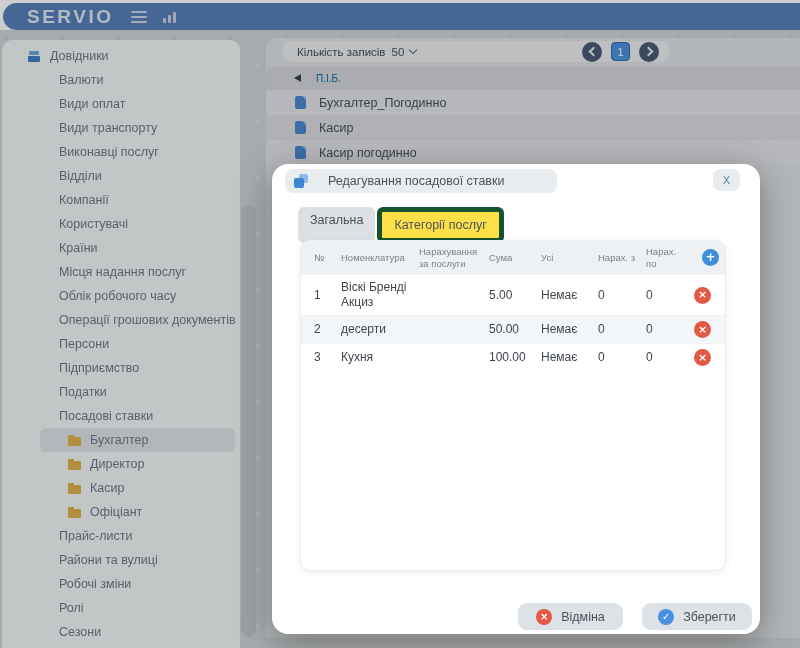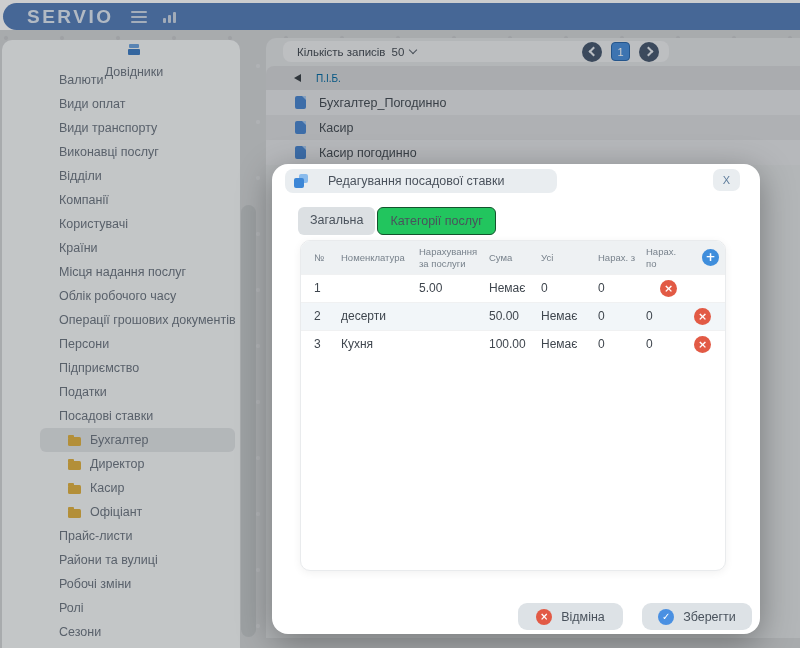--- a/index.html
+++ b/index.html
@@ -21,21 +21,21 @@
   .hamburger{width:16px;height:12px;margin-left:18px;display:flex;flex-direction:column;justify-content:space-between;cursor:pointer;}
   .hamburger i{display:block;height:2px;background:#ccd7e6;border-radius:1px;}
   .chart-ico{display:flex;align-items:flex-end;gap:2px;height:12px;margin-left:16px;cursor:pointer;}
   .chart-ico i{display:block;width:3px;background:#c9d4e4;border-radius:1px;}
   .chart-ico i:nth-child(1){height:5px;}.chart-ico i:nth-child(2){height:8px;}.chart-ico i:nth-child(3){height:11px;}
 
   
   .sidebar{position:absolute;left:2px;top:40px;width:238px;bottom:0;background:#f4f6f7;
     border-radius:10px 10px 0 0;padding-top:4px;box-sizing:border-box;z-index:4;}
   .side-item{height:24px;display:flex;align-items:center;font-size:12.5px;color:#6d7681;cursor:pointer;box-sizing:border-box;}
-  .side-item.lvl0{padding-left:26px;gap:10px;flex-direction:column;}
+  .side-item.lvl0{padding-left:26px;gap:10px;}
   .side-item.lvl1{padding-left:57px;}
   .side-item.lvl2{padding-left:28px;gap:9px;margin-left:38px;margin-right:5px;border-radius:6px;}
   .side-item.selected{background:rgba(90,100,110,0.13);}
   .books-icon{position:relative;width:12px;height:11px;flex:0 0 auto;}
   .books-icon::before{content:"";position:absolute;top:0;left:1px;width:10px;height:4px;background:#6ea3dd;border-radius:1px;}
   .books-icon::after{content:"";position:absolute;bottom:0;left:0;width:12px;height:6px;background:#3f7dc4;border-radius:1px;}
   .folder-icon{position:relative;width:13px;height:9px;background:#e0b143;border-radius:1.5px;flex:0 0 auto;margin-top:2px;}
   .folder-icon::before{content:"";position:absolute;top:-2px;left:0;width:6px;height:3px;background:#e0b143;border-radius:1px 1px 0 0;}
   .side-scroll-thumb{position:absolute;left:241px;top:205px;width:15px;height:432px;
     background:rgba(70,75,82,0.10);border-radius:8px;z-index:4;}
@@ -77,21 +77,21 @@
     display:flex;align-items:center;gap:20px;padding-left:9px;box-sizing:border-box;}
   .pages-icon{position:relative;width:14px;height:14px;flex:0 0 auto;}
   .pages-icon::before{content:"";position:absolute;top:0;right:0;width:9px;height:9px;background:#8abbec;border-radius:2px;}
   .pages-icon::after{content:"";position:absolute;bottom:0;left:0;width:10px;height:10px;background:#3c86d6;border-radius:2px;}
   .modal-title{font-size:12.5px;color:#4a525c;}
   .modal-close{position:absolute;top:5px;right:20px;width:27px;height:22px;background:#e9edf0;border-radius:7px;
     display:flex;align-items:center;justify-content:center;font-size:11px;color:#5f7d9c;cursor:pointer;}
   .tabs{position:absolute;top:43px;left:26px;display:flex;gap:2px;}
   .tab{padding:6px 12px;font-size:12.5px;color:#4a525c;border-radius:6px;cursor:pointer;}
   .tab.inactive{background:#dce0e3;}
-  .tab.active{background:#22c55e;border:1px solid #14532d;}
+  .tab.active{background:#fde047;border:5px solid #14532d;}
 
   
   .mtable{position:absolute;top:76px;left:28px;width:426px;height:331px;background:#fff;
     border:1px solid #e9ebed;border-radius:10px;box-shadow:0 2px 8px rgba(0,0,0,0.06);overflow:hidden;box-sizing:border-box;}
   .mrow{display:grid;grid-template-columns:27px 78px 70px 52px 57px 48px 45px 1fr;
     padding-left:13px;align-items:center;box-sizing:border-box;}
   .mrow.head{background:#eef1f3;min-height:33px;font-size:9.5px;color:#78828c;line-height:1.18;}
   .mrow.head > span{padding-right:6px;}
   .mrow.body{font-size:12px;color:#3f464e;padding-top:5px;padding-bottom:5px;border-top:1px solid #f0f1f2;line-height:1.25;}
   .mrow.body.tint{background:#f2f6f9;}
@@ -278,20 +278,21 @@
           <span>Усі</span>
           <span>Нарах. з</span>
           <span>Нарах. по</span>
           <span class="cell-actions">
             <span class="circle-btn add">+</span>
           </span>
         </div>
       <div id="mtable-body">
           <div class="mrow body">
             <span>1</span>
+            <span>Віскі Бренді Акциз</span>
             <span></span>
             <span>5.00</span>
             <span>Немає</span>
             <span>0</span>
             <span>0</span>
             <span class="cell-actions">
               <span class="circle-btn del">×</span>
             </span>
           </div>
           <div class="mrow body tint">

